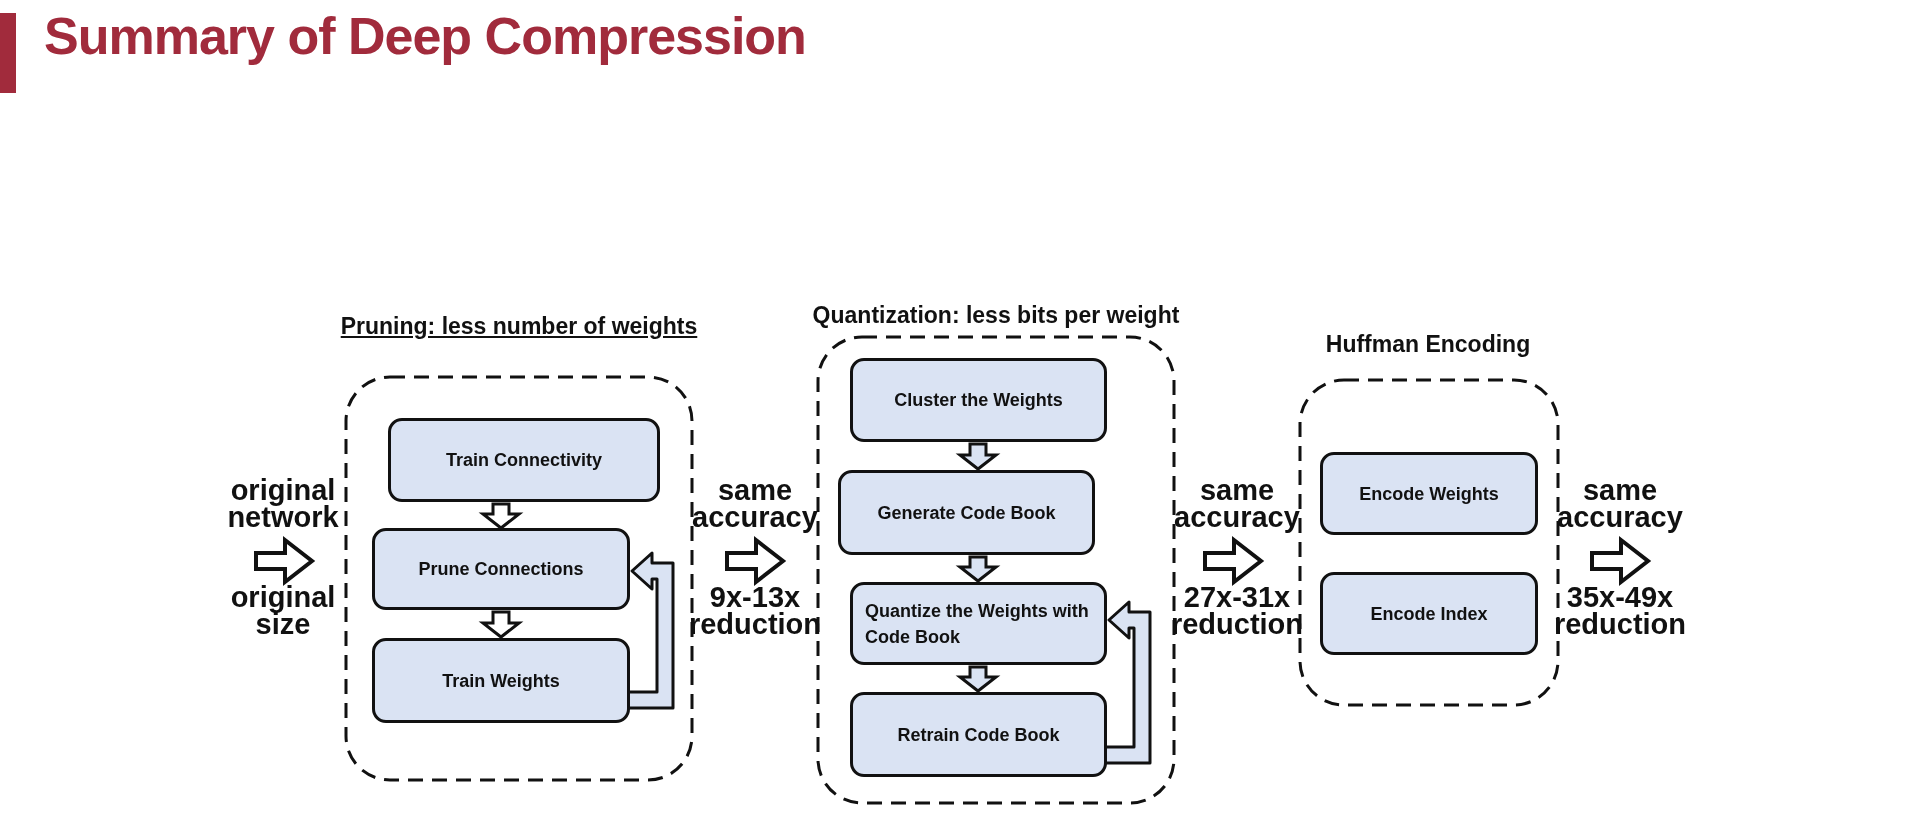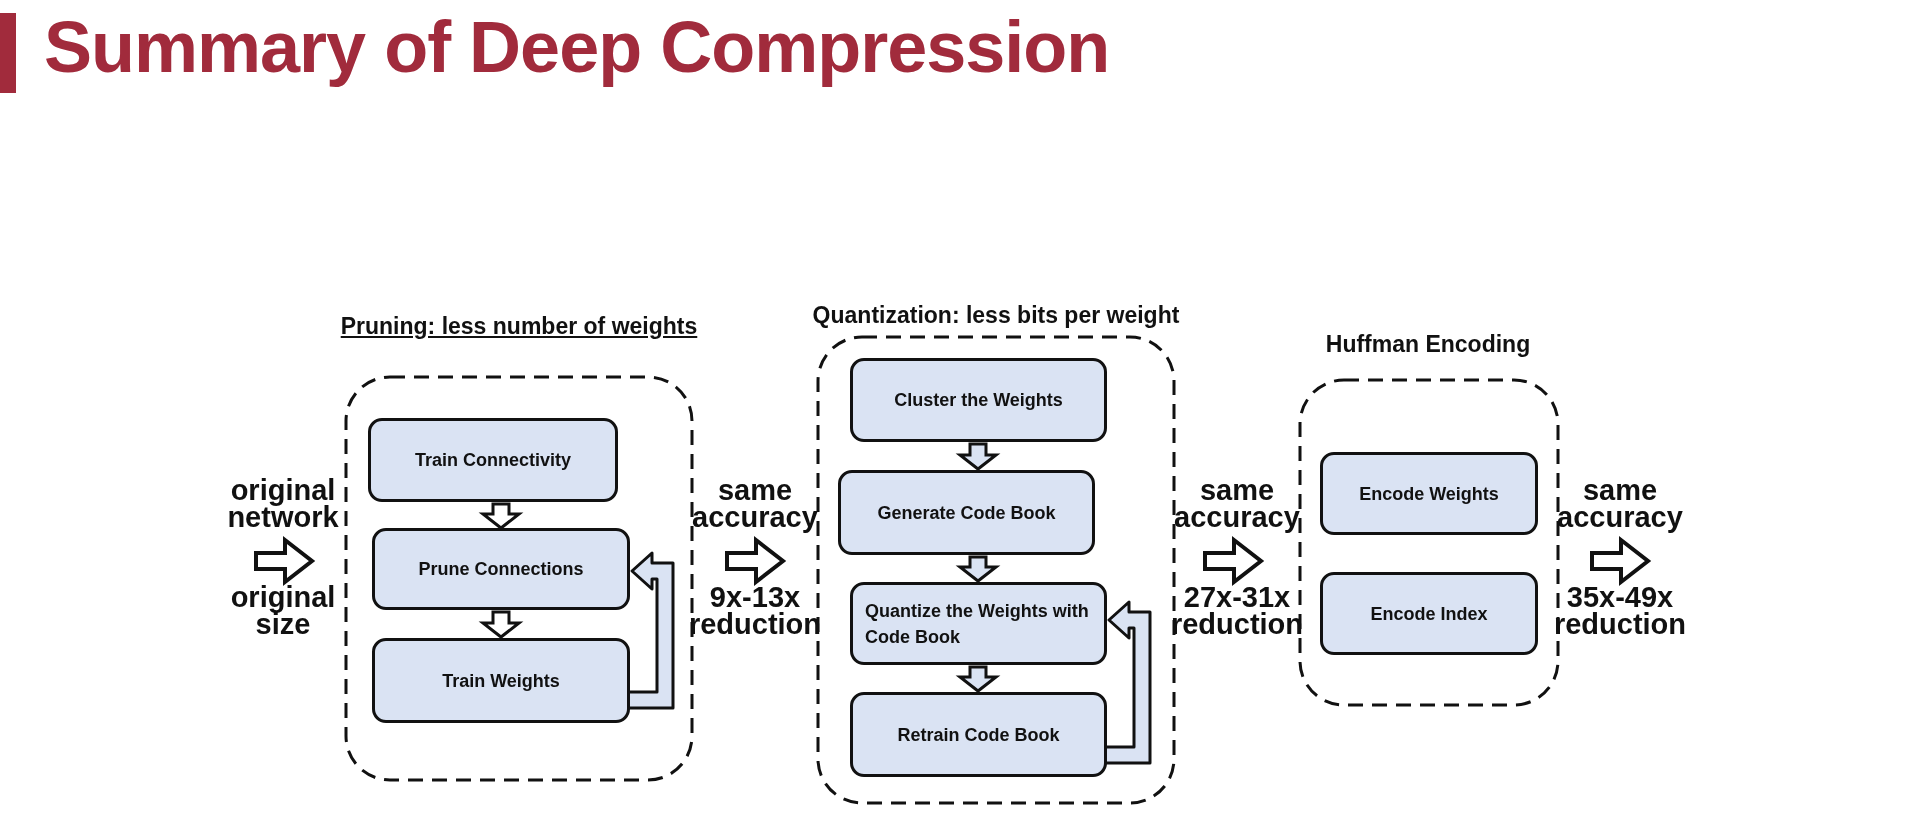--- a/index.html
+++ b/index.html
@@ -13,21 +13,21 @@
   body{
     width:1906px;height:838px;position:relative;background:#ffffff;
     font-family:"Liberation Sans",sans-serif;color:var(--ink);overflow:hidden;
   }
   
   .accent-bar{
     position:absolute;left:0;top:13px;width:16px;height:80px;background:var(--accent);
   }
   .page-title{
     position:absolute;left:44px;top:6px;margin:0;
-    font-size:72px;font-weight:700;letter-spacing:-1px;color:var(--accent);
+    font-size:52px;font-weight:700;letter-spacing:-1px;color:var(--accent);
     white-space:nowrap;
   }
   
   .overlay{position:absolute;left:0;top:0;width:1906px;height:838px;z-index:1;}
   .grp-rect{fill:none;stroke:var(--ink);stroke-width:3;stroke-dasharray:15 9;}
   .flow-arrow{fill:#ffffff;stroke:var(--ink);stroke-width:4;stroke-linejoin:miter;}
   .down-arrow-white{fill:#ffffff;stroke:var(--ink);stroke-width:3;}
   .down-arrow-blue{fill:var(--box-fill);stroke:var(--ink);stroke-width:3;}
   .pipe{fill:var(--box-fill);stroke:var(--ink);stroke-width:3;stroke-linejoin:round;}
   
@@ -39,21 +39,21 @@
   #lbl-huffman{left:1228px;top:331px;width:400px;}
   
   .node{
     position:absolute;z-index:2;background:var(--box-fill);
     border:3px solid var(--ink);border-radius:14px;
     display:flex;align-items:center;justify-content:center;text-align:center;
     font-size:18px;font-weight:700;line-height:26px;padding:4px 8px;
   }
   .node.align-left{justify-content:flex-start;text-align:left;padding-left:12px;}
   
-  #p-box-0{left:368px;top:418px;width:250px;height:84px;}
+  #p-box-0{left:388px;top:418px;width:272px;height:84px;}
   #p-box-1{left:372px;top:528px;width:258px;height:82px;}
   #p-box-2{left:372px;top:638px;width:258px;height:85px;}
   
   #q-box-0{left:850px;top:358px;width:257px;height:84px;}
   #q-box-1{left:838px;top:470px;width:257px;height:85px;}
   #q-box-2{left:850px;top:582px;width:257px;height:83px;}
   #q-box-3{left:850px;top:692px;width:257px;height:85px;}
   
   #h-box-0{left:1320px;top:452px;width:218px;height:83px;}
   #h-box-1{left:1320px;top:572px;width:218px;height:83px;}

